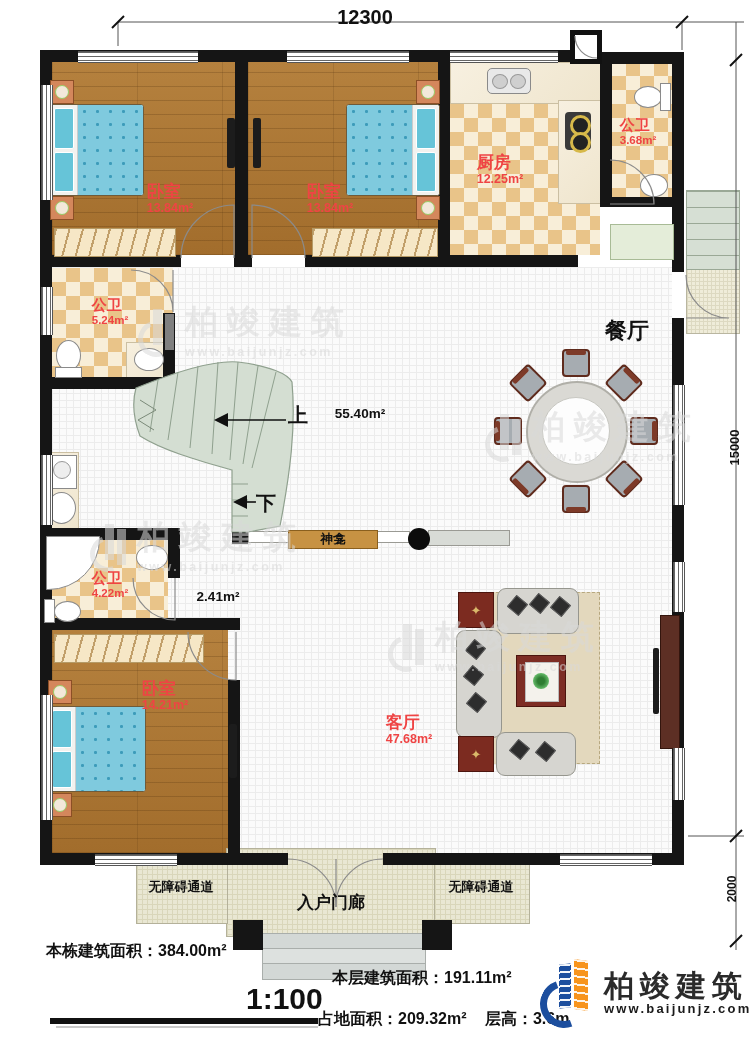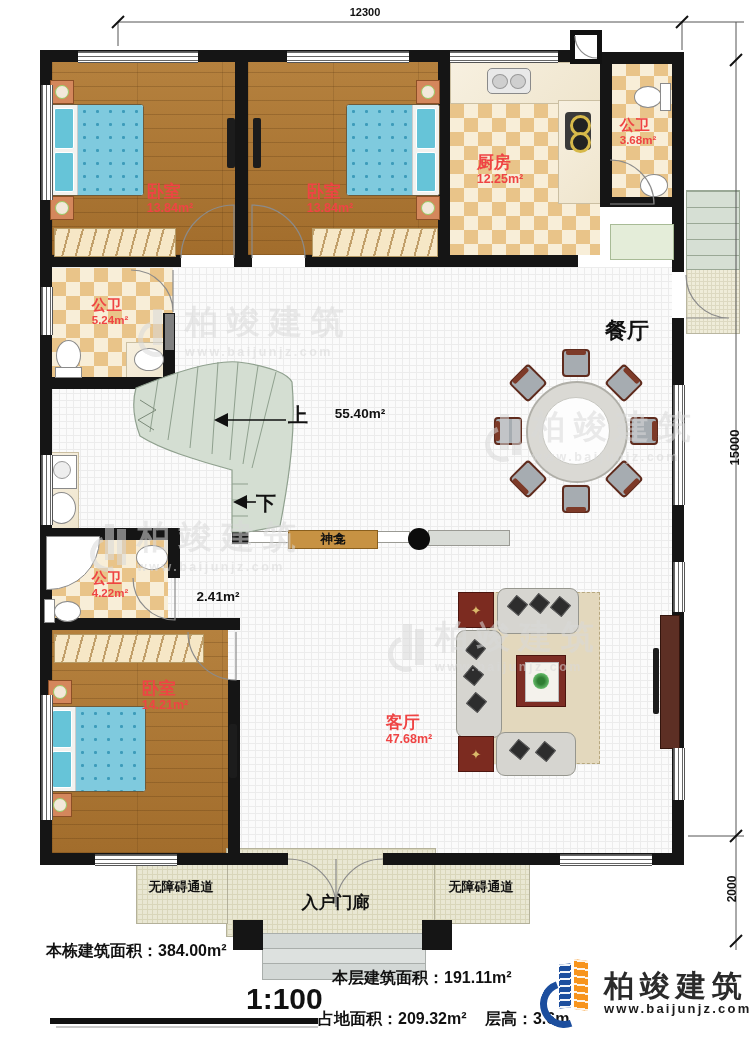--- a/index.html
+++ b/index.html
@@ -369,25 +369,25 @@
   </div>
   <div class="rlabel" style="left:409px;top:730px;">
     <span class="nm">客厅</span>
     <span class="ar">47.68m²</span>
   </div>
   <div class="onelab" style="left:627px;top:331px;font-size:22px;">餐厅</div>
   <div class="onelab" style="left:360px;top:413px;font-size:13.5px;">55.40m²</div>
   <div class="onelab" style="left:218px;top:596px;font-size:13.5px;">2.41m²</div>
   <div class="onelab" style="left:298px;top:415px;font-size:20px;">上</div>
   <div class="onelab" style="left:266px;top:503px;font-size:20px;">下</div>
-  <div class="onelab" style="left:331px;top:902px;font-size:17px;padding-left:9px;">入户门廊</div>
+  <div class="onelab" style="left:331px;top:902px;font-size:17px;">入户门廊</div>
   <div class="onelab" style="left:181px;top:887px;font-size:13px;">无障碍通道</div>
   <div class="onelab" style="left:481px;top:887px;font-size:13px;">无障碍通道</div>
 
-  <div class="dimlab" style="left:365px;top:6px;transform:translateX(-50%);font-size:11px;">12300</div>
+  <div class="dimlab" style="left:365px;top:6px;transform:translateX(-50%);font-size:20px;">12300</div>
   <div class="dimlab" style="left:704px;top:440px;width:60px;text-align:center;transform:rotate(-90deg);">15000</div>
   <div class="dimlab" style="left:702px;top:882px;width:60px;text-align:center;transform:rotate(-90deg);font-size:12px;">2000</div>
 
   <div class="ftxt" style="left:46px;top:941px;">本栋建筑面积：384.00m²</div>
   <div class="abs" style="left:50px;top:1018px;width:268px;height:6px;background:#111;z-index:8;"></div>
   <div class="abs" style="left:56px;top:1026px;width:262px;height:2px;background:#c9c9c9;z-index:8;"></div>
   <div id="scale" style="left:246px;top:982px;">1:100</div>
   <div class="ftxt" style="left:332px;top:968px;">本层建筑面积：191.11m²</div>
   <div class="ftxt" style="left:318px;top:1009px;">
     <span style="margin-right:14px;">占地面积：209.32m²</span>

